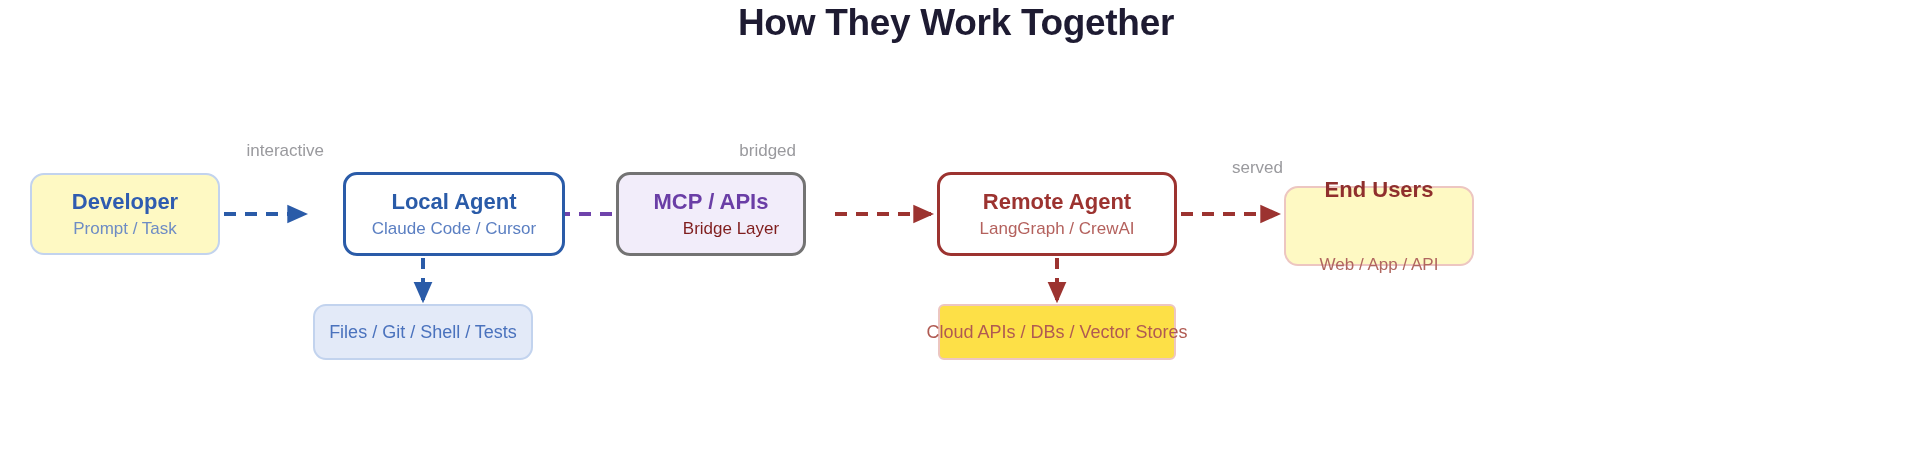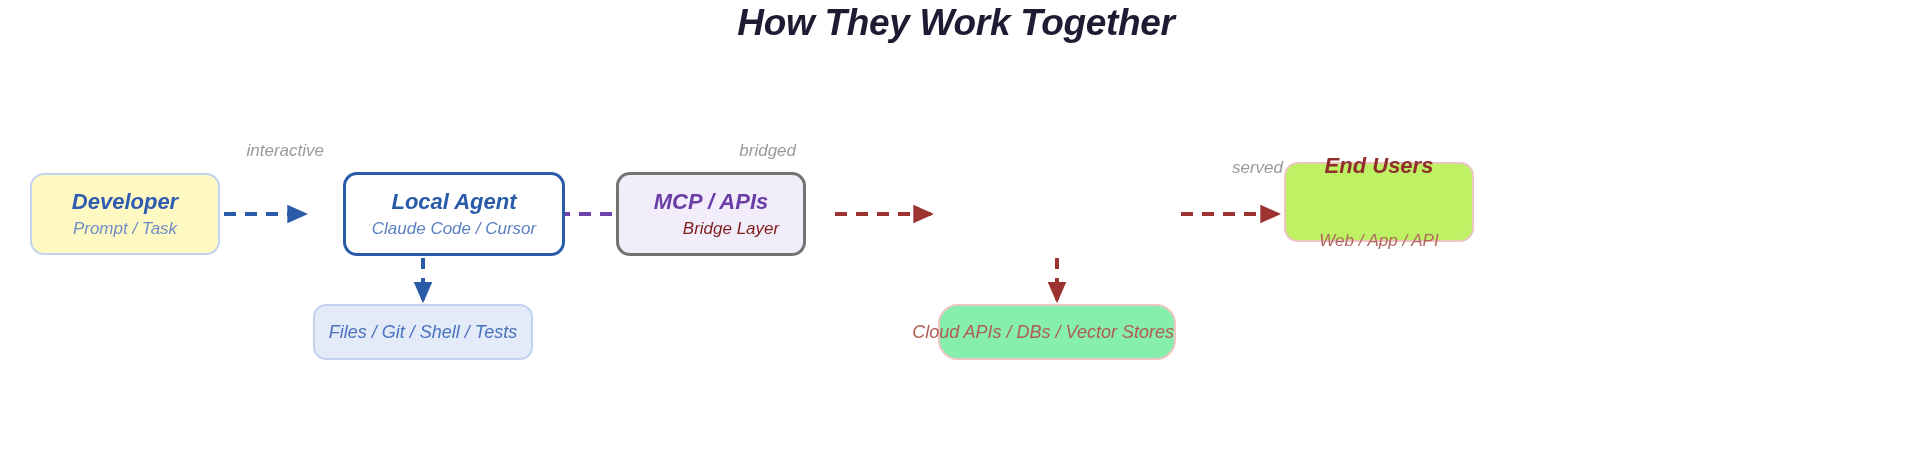--- a/index.html
+++ b/index.html
@@ -13,21 +13,20 @@
     font-family: "Liberation Sans", sans-serif;
     overflow: hidden;
     position: relative;
   }
 
   #stage {
     position: absolute;
     inset: 0;
     width: 1912px;
     height: 382px;
-    font-style: italic;
   }
 
   
   .title {
     position: absolute;
     top: 0px;
     left: 0;
     width: 1912px;
     text-align: center;
     font-size: 37px;
@@ -114,23 +113,23 @@
     left: 937px; top: 172px;
     width: 240px; height: 84px;
     background: #ffffff;
     border: 3px solid #9c3330;
   }
   .n-remote .n-title { color: #9c3330; }
   .n-remote .n-sub   { color: #b4615d; }
 
   
   .n-endusers {
-    left: 1284px; top: 162px;
+    left: 1284px; top: 186px;
     width: 190px; height: 80px;
-    background: #bef264;
+    background: #fef9c3;
     border: 2px solid #edc6c1;
     gap: 48px;
   }
   .n-endusers .n-title { color: #8f2f2d; }
   .n-endusers .n-sub   { color: #b0665f; }
 
   
   .n-files {
     left: 313px; top: 304px;
     width: 220px; height: 56px;
@@ -141,24 +140,23 @@
   .n-files .n-one {
     font-size: 18px;
     color: #4a72bd;
     line-height: 24px;
   }
 
   
   .n-cloud {
     left: 938px; top: 304px;
     width: 238px; height: 56px;
-    background: #86efac;
+    background: #fde047;
     border: 2px solid #edc6c1;
-    border-radius: 20px;
-    align-items: flex-end;
+    border-radius: 6px;
   }
   .n-cloud .n-one {
     font-size: 18px;
     color: #b05a52;
     line-height: 24px;
   }
 </style>
 </head>
 <body>
 
@@ -210,20 +208,24 @@
   <div class="node n-local">
     <div class="n-title">Local Agent</div>
     <div class="n-sub">Claude Code / Cursor</div>
   </div>
 
   <div class="node n-mcp">
     <div class="n-title">MCP / APIs</div>
     <div class="n-sub">Bridge Layer</div>
   </div>
 
+  <div class="node n-remote">
+    <div class="n-title">Remote Agent</div>
+    <div class="n-sub">LangGraph / CrewAI</div>
+  </div>
 
   <div class="node n-endusers">
     <div class="n-title">End Users</div>
     <div class="n-sub">Web / App / API</div>
   </div>
 
   <div class="node n-files">
     <div class="n-one">Files / Git / Shell / Tests</div>
   </div>
 

